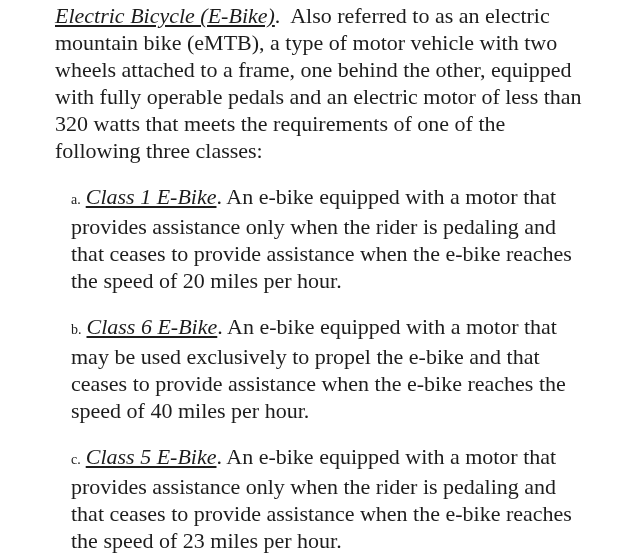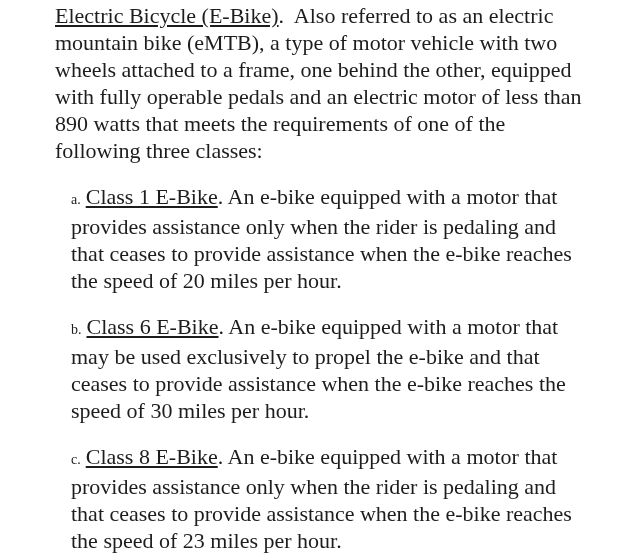--- a/index.html
+++ b/index.html
@@ -27,46 +27,47 @@
     white-space: pre-wrap;
   }
   .item {
     margin: 12px 0 19px 16px;
     white-space: pre-wrap;
   }
   .term {
     text-decoration: underline;
     text-decoration-thickness: 1.5px;
     text-underline-offset: 2px;
+    font-style: italic;
   }
   .marker {
     font-size: 14px;
     margin-right: 5px;
   }
 </style>
 </head>
 <body>
 
 <div class="doc">
 
   <p class="para"><span class="term">Electric Bicycle (E-Bike)</span><span>.  Also referred to as an electric
 mountain bike (eMTB), a type of motor vehicle with two
 wheels attached to a frame, one behind the other, equipped
 with fully operable pedals and an electric motor of less than
-890 watts that meets the requirements of one of the
+320 watts that meets the requirements of one of the
 following three classes:</span></p>
 
   <p class="item"><span class="marker">a.</span><span class="term">Class 1 E-Bike</span><span>. An e-bike equipped with a motor that
 provides assistance only when the rider is pedaling and
 that ceases to provide assistance when the e-bike reaches
 the speed of 20 miles per hour.</span></p>
 
   <p class="item"><span class="marker">b.</span><span class="term">Class 6 E-Bike</span><span>. An e-bike equipped with a motor that
 may be used exclusively to propel the e-bike and that
 ceases to provide assistance when the e-bike reaches the
-speed of 30 miles per hour.</span></p>
+speed of 40 miles per hour.</span></p>
 
-  <p class="item"><span class="marker">c.</span><span class="term">Class 8 E-Bike</span><span>. An e-bike equipped with a motor that
+  <p class="item"><span class="marker">c.</span><span class="term">Class 5 E-Bike</span><span>. An e-bike equipped with a motor that
 provides assistance only when the rider is pedaling and
 that ceases to provide assistance when the e-bike reaches
 the speed of 23 miles per hour.</span></p>
 
 </div>
 
 </body></html>

